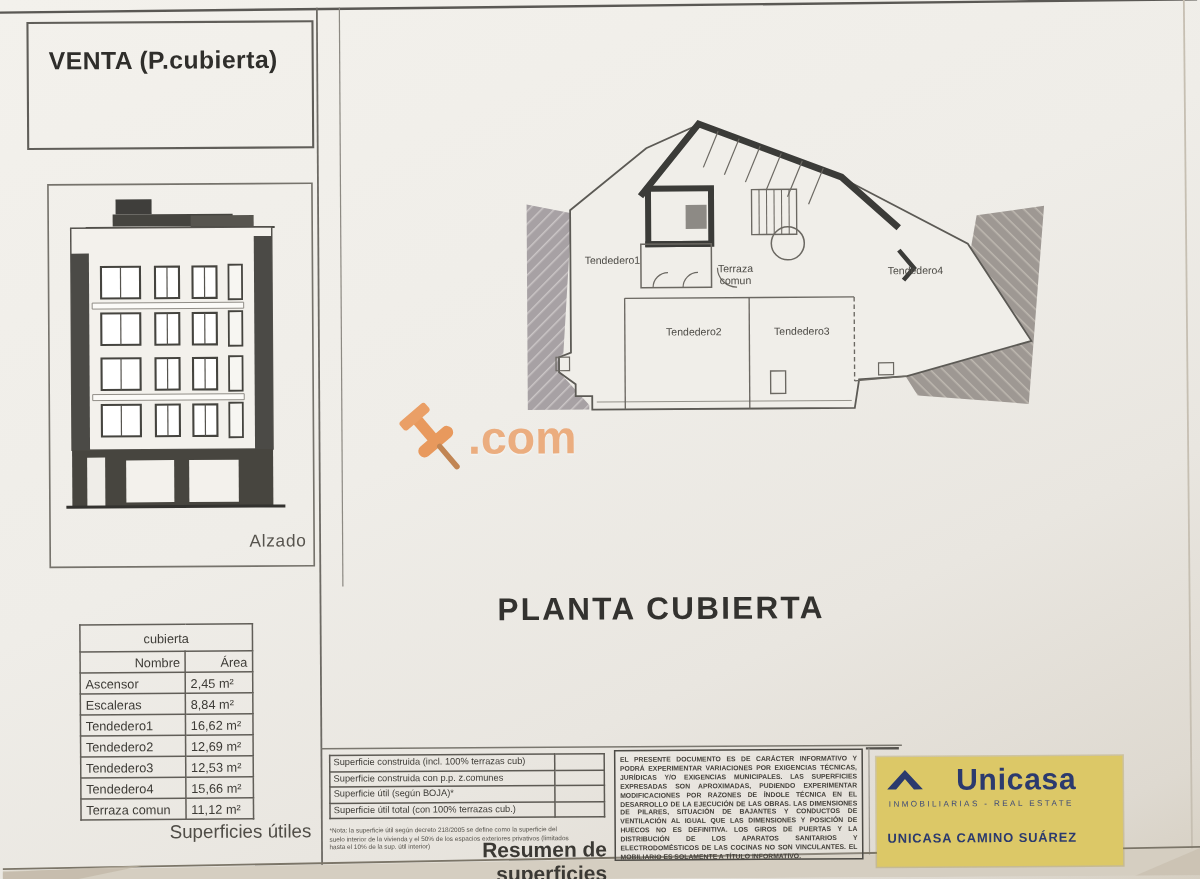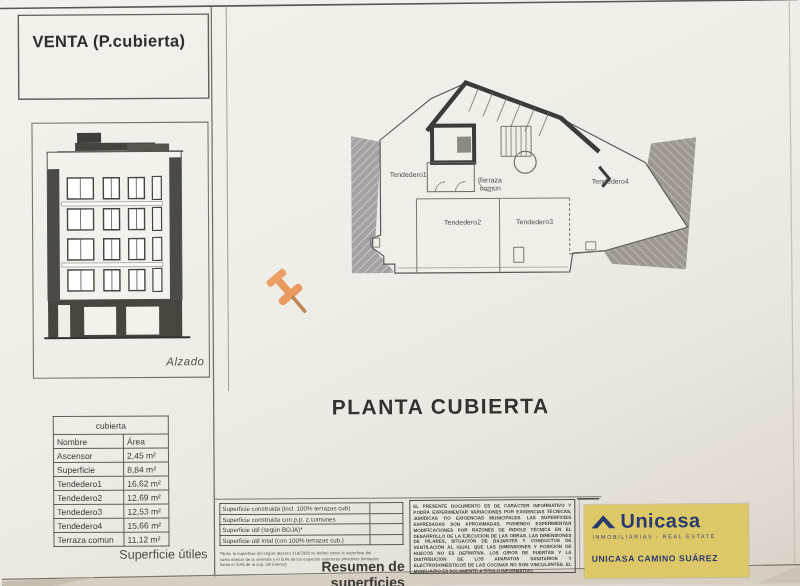--- a/index.html
+++ b/index.html
@@ -4,58 +4,58 @@
 <style>
   html,body{margin:0;padding:0;background:#cfc8bb;}
   .stage{position:relative;width:800px;height:586px;overflow:hidden;
          background:linear-gradient(155deg,#f3f1ec 0%,#efede8 45%,#e9e6e0 70%,#ded9d0 92%,#d6cfc2 100%);
          font-family:"Liberation Sans",sans-serif;}
   .doc{position:absolute;inset:0;transform:rotate(-0.35deg);}
   svg{display:block;}
   #bg-art{position:absolute;left:0;top:0;}
   .ov{position:absolute;color:#3a3833;}
   .venta-title{left:34px;top:30px;width:170px;font-size:16.5px;font-weight:bold;color:#2f2e2b;letter-spacing:.3px;}
-  .alzado{left:128px;top:354px;width:76px;text-align:right;font-size:11.5px;color:#56534d;letter-spacing:.5px;font-style:italic;}
+  .alzado{left:128px;top:354px;width:76px;text-align:right;font-size:11.5px;color:#56534d;letter-spacing:.5px;}
   .room-label{font-size:7px;color:#4c4a45;line-height:1.15;text-align:center;}
   .rl-t1{left:384px;top:171px;width:50px;}
   .rl-terraza{left:468px;top:177px;width:46px;}
   .rl-t4{left:586px;top:179px;width:50px;}
   .rl-t2{left:436px;top:219px;width:54px;}
   .rl-t3{left:508px;top:219px;width:54px;}
   .planta-title{left:280px;top:395px;width:320px;text-align:center;font-size:21px;font-weight:bold;
                 color:#33322f;letter-spacing:1.5px;}
   
   .watermark{left:266px;top:264px;width:290px;height:56px;display:flex;align-items:center;opacity:.9;}
   .wm-name{font-size:31px;font-weight:bold;color:#dcd8d1;letter-spacing:.5px;
            text-shadow:-1px -1px 0 rgba(255,255,255,.85),1px 1px 2px rgba(118,112,101,.6);}
   .wm-tld{font-size:31px;font-weight:bold;color:#ea9a60;opacity:.85;
           text-shadow:0 1px 1px rgba(255,255,255,.5);}
   
   .areas-wrap{left:52px;top:414px;}
   table{border-collapse:collapse;}
   .areas-wrap table{width:116px;font-size:8.5px;color:#3d3b36;}
   .areas-wrap th,.areas-wrap td{border:1px solid #615e58;padding:0 3px;height:13px;font-weight:normal;}
   .areas-wrap .cap{height:17px;text-align:center;}
-  .areas-wrap .hdr td{text-align:left;}
+  .areas-wrap .hdr td{text-align:right;}
   .sup-utiles{left:86px;top:546px;width:120px;text-align:right;font-size:12.5px;color:#504d47;}
   
   .resumen-wrap{left:218px;top:502px;}
   .resumen-wrap table{width:184px;font-size:6.2px;color:#3d3b36;}
   .resumen-wrap td{border:1px solid #5d5a54;padding:0 2px;height:9.5px;}
   .resumen-wrap td.val{width:28px;}
   .footnote{left:218px;top:550px;width:160px;font-size:4.3px;color:#56534c;line-height:1.3;}
   .resumen-cap{left:266px;top:558px;width:137px;text-align:right;font-size:14px;font-weight:bold;color:#3b3934;}
   
   .disclaimer{left:408px;top:500px;width:158px;height:66px;border:1.2px solid #4c4a45;
               padding:3px 3px;font-size:4.55px;font-weight:bold;color:#45423c;line-height:1.3;
               text-align:justify;background:rgba(255,255,255,.12);}
   
   .unicasa-card{left:583px;top:506px;width:164px;height:73px;background:#dcc867;
                 box-shadow:0 0 0 1px rgba(170,150,70,.35);padding:6px 7px 0 7px;box-sizing:border-box;}
-  .uc-row{display:flex;align-items:center;gap:3px;}
+  .uc-row{display:flex;align-items:flex-start;gap:20px;}
   .uc-brand{font-size:20px;font-weight:bold;color:#2b3a6e;letter-spacing:.5px;line-height:1;}
   .uc-tagline{font-size:5.4px;color:#3d4a78;letter-spacing:1.6px;margin:3px 0 0 1px;}
   .uc-office{font-size:8.6px;font-weight:bold;color:#2b3a6e;letter-spacing:.6px;margin-top:14px;}
 </style>
 </head>
 <body>
 
 <div class="stage">
  <div class="doc">
 
@@ -208,38 +208,39 @@
 
   <div class="ov watermark">
     <svg width="46" height="52" viewBox="0 0 24 28">
       <g transform="rotate(-40 12 14)">
         <rect x="10" y="4" width="4" height="10" fill="#e8914f"></rect>
         <rect x="6" y="1.5" width="12" height="4" rx="1.2" fill="#ea9758"></rect>
         <rect x="4.5" y="13" width="15" height="4.5" rx="2.2" fill="#e8914f"></rect>
         <path d="M12 17.5 L12 27" stroke="#bd7a43" stroke-width="2" stroke-linecap="round"></path>
       </g>
     </svg>
+        <span class="wm-tld">.com</span>
   </div>
 
   <div class="ov areas-wrap">
     <table>
       <tbody>
             <tr>
               <th class="cap" colspan="2">cubierta</th>
             </tr>
       <tr class="hdr">
         <td>Nombre</td>
         <td>Área</td>
       </tr>
       <tr>
               <td>Ascensor</td>
               <td>2,45 m²</td>
             </tr>
       <tr>
-              <td>Superficie</td>
+              <td>Escaleras</td>
               <td>8,84 m²</td>
             </tr>
       <tr>
               <td>Tendedero1</td>
               <td>16,62 m²</td>
             </tr>
       <tr>
               <td>Tendedero2</td>
               <td>12,69 m²</td>
             </tr>
@@ -251,21 +252,21 @@
               <td>Tendedero4</td>
               <td>15,66 m²</td>
             </tr>
       <tr>
               <td>Terraza comun</td>
               <td>11,12 m²</td>
             </tr>
     </tbody>
         </table>
   </div>
-  <div class="ov sup-utiles">Superficie útiles</div>
+  <div class="ov sup-utiles">Superficies útiles</div>
 
   <div class="ov resumen-wrap">
     <table>
       <tbody>
             <tr>
               <td>Superficie construida (incl. 100% terrazas cub)</td>
               <td class="val"></td>
             </tr>
       <tr>
               <td>Superficie construida con p.p. z.comunes</td>

